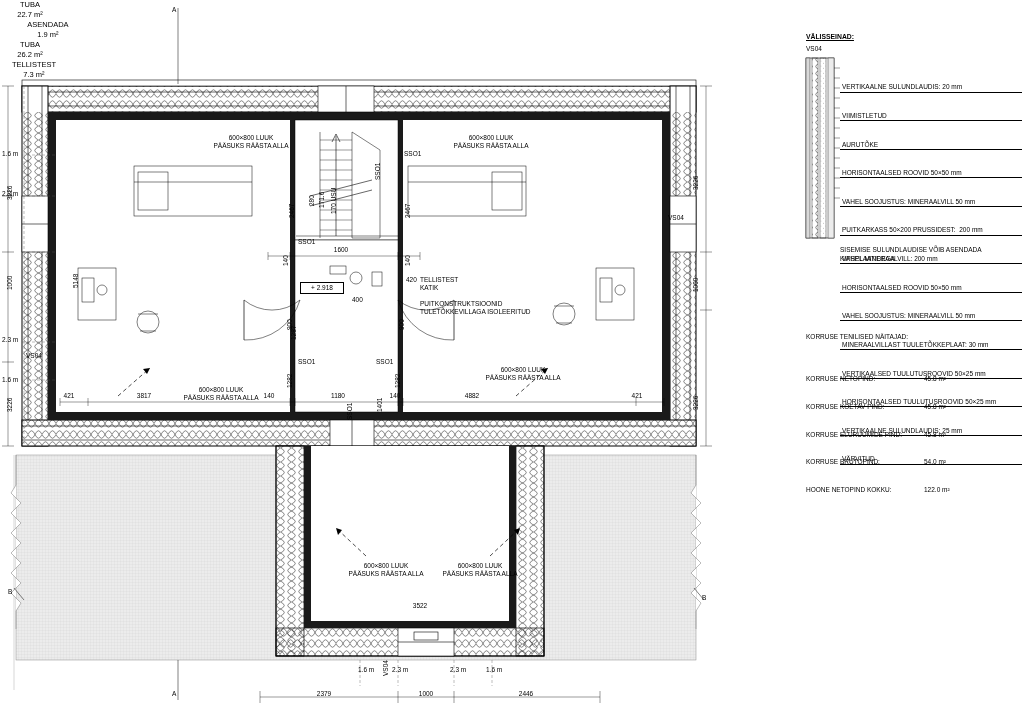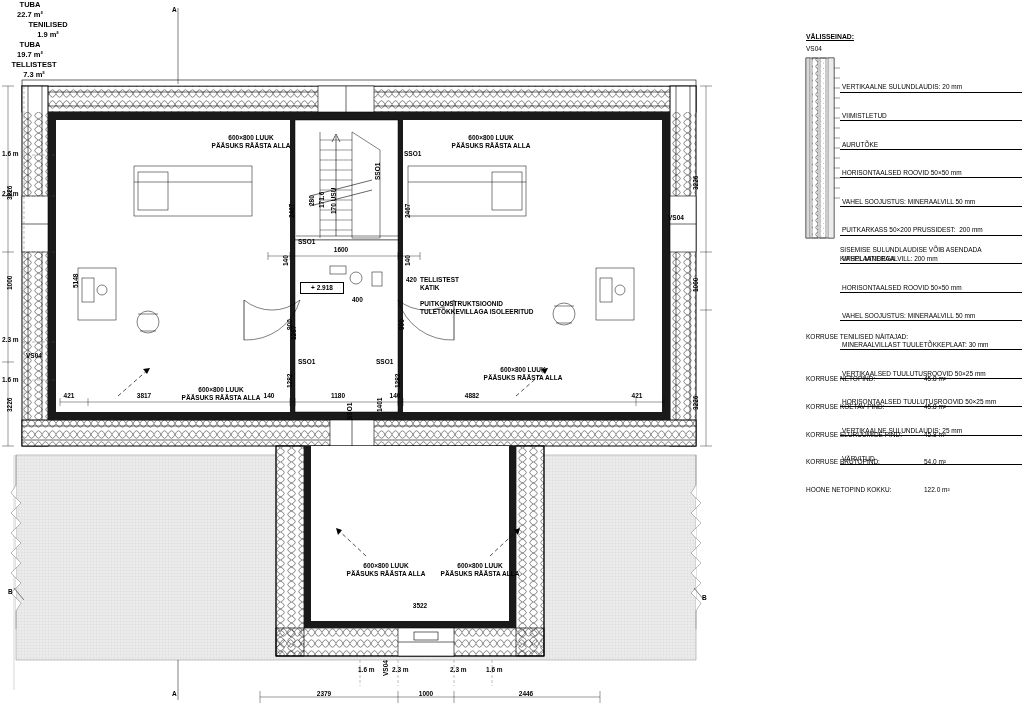--- a/index.html
+++ b/index.html
@@ -1,18 +1,18 @@
 <!DOCTYPE html>
 <html><head>
 <meta charset="utf-8">
 <style>
   html,body{margin:0;padding:0;background:#ffffff;}
   body{width:1028px;height:713px;position:relative;overflow:hidden;
        font-family:"Liberation Sans", sans-serif; color:#000;}
-  .plan{position:absolute;left:0;top:0;width:936px;height:713px;font-weight:bold;}
+  .plan{position:absolute;left:0;top:0;width:936px;height:713px;}
   svg{position:absolute;left:0;top:0;width:1028px;height:713px;}
   .lbl{position:absolute;font-size:6.5px;line-height:7.5px;white-space:pre;color:#000;}
   .lbl.c{text-align:center;}
   .rot90{transform-origin:0 0;transform:rotate(-90deg);}
   .room{font-size:7.5px;text-align:center;line-height:10px;}
   .specs{position:absolute;font-size:6.5px;line-height:9.2px;white-space:pre;}
   .spec-title{font-size:6.8px;font-weight:bold;text-decoration:underline;}
   .spec-row{border-bottom:0.5px solid #000;padding-left:2px;}
   .sum-row{display:flex;}
   .sum-row .k{width:118px;}
@@ -278,26 +278,26 @@
     <line x1="14" y1="588" x2="24" y2="600"></line>
     <line x1="694" y1="588" x2="704" y2="600"></line>
   </g>
 </svg>
 
 <div class="room" style="left:138px;top:258px;width:60px;">
   <span>TUBA</span><br>
   <span>22.7 m²</span>
 </div>
 <div class="room" style="left:300px;top:316px;width:96px;">
-  <span>TENILISED</span><br>
+  <span>ASENDADA</span><br>
   <span>1.9 m²</span>
 </div>
 <div class="room" style="left:508px;top:324px;width:60px;">
   <span>TUBA</span><br>
-  <span>19.7 m²</span>
+  <span>26.2 m²</span>
 </div>
 <div class="room" style="left:378px;top:515px;width:68px;">
   <span>TELLISTEST</span><br>
   <span>7.3 m²</span>
 </div>
 
 <div class="lbl c" style="left:300px;top:282px;width:38px;border:0.6px solid #000;padding:1px 2px;background:#fff;">+ 2.918</div>
 
 <div class="lbl c" style="left:196px;top:134px;width:110px;">600×800 LUUK
 PÄÄSUKS RÄÄSTA ALLA</div>

